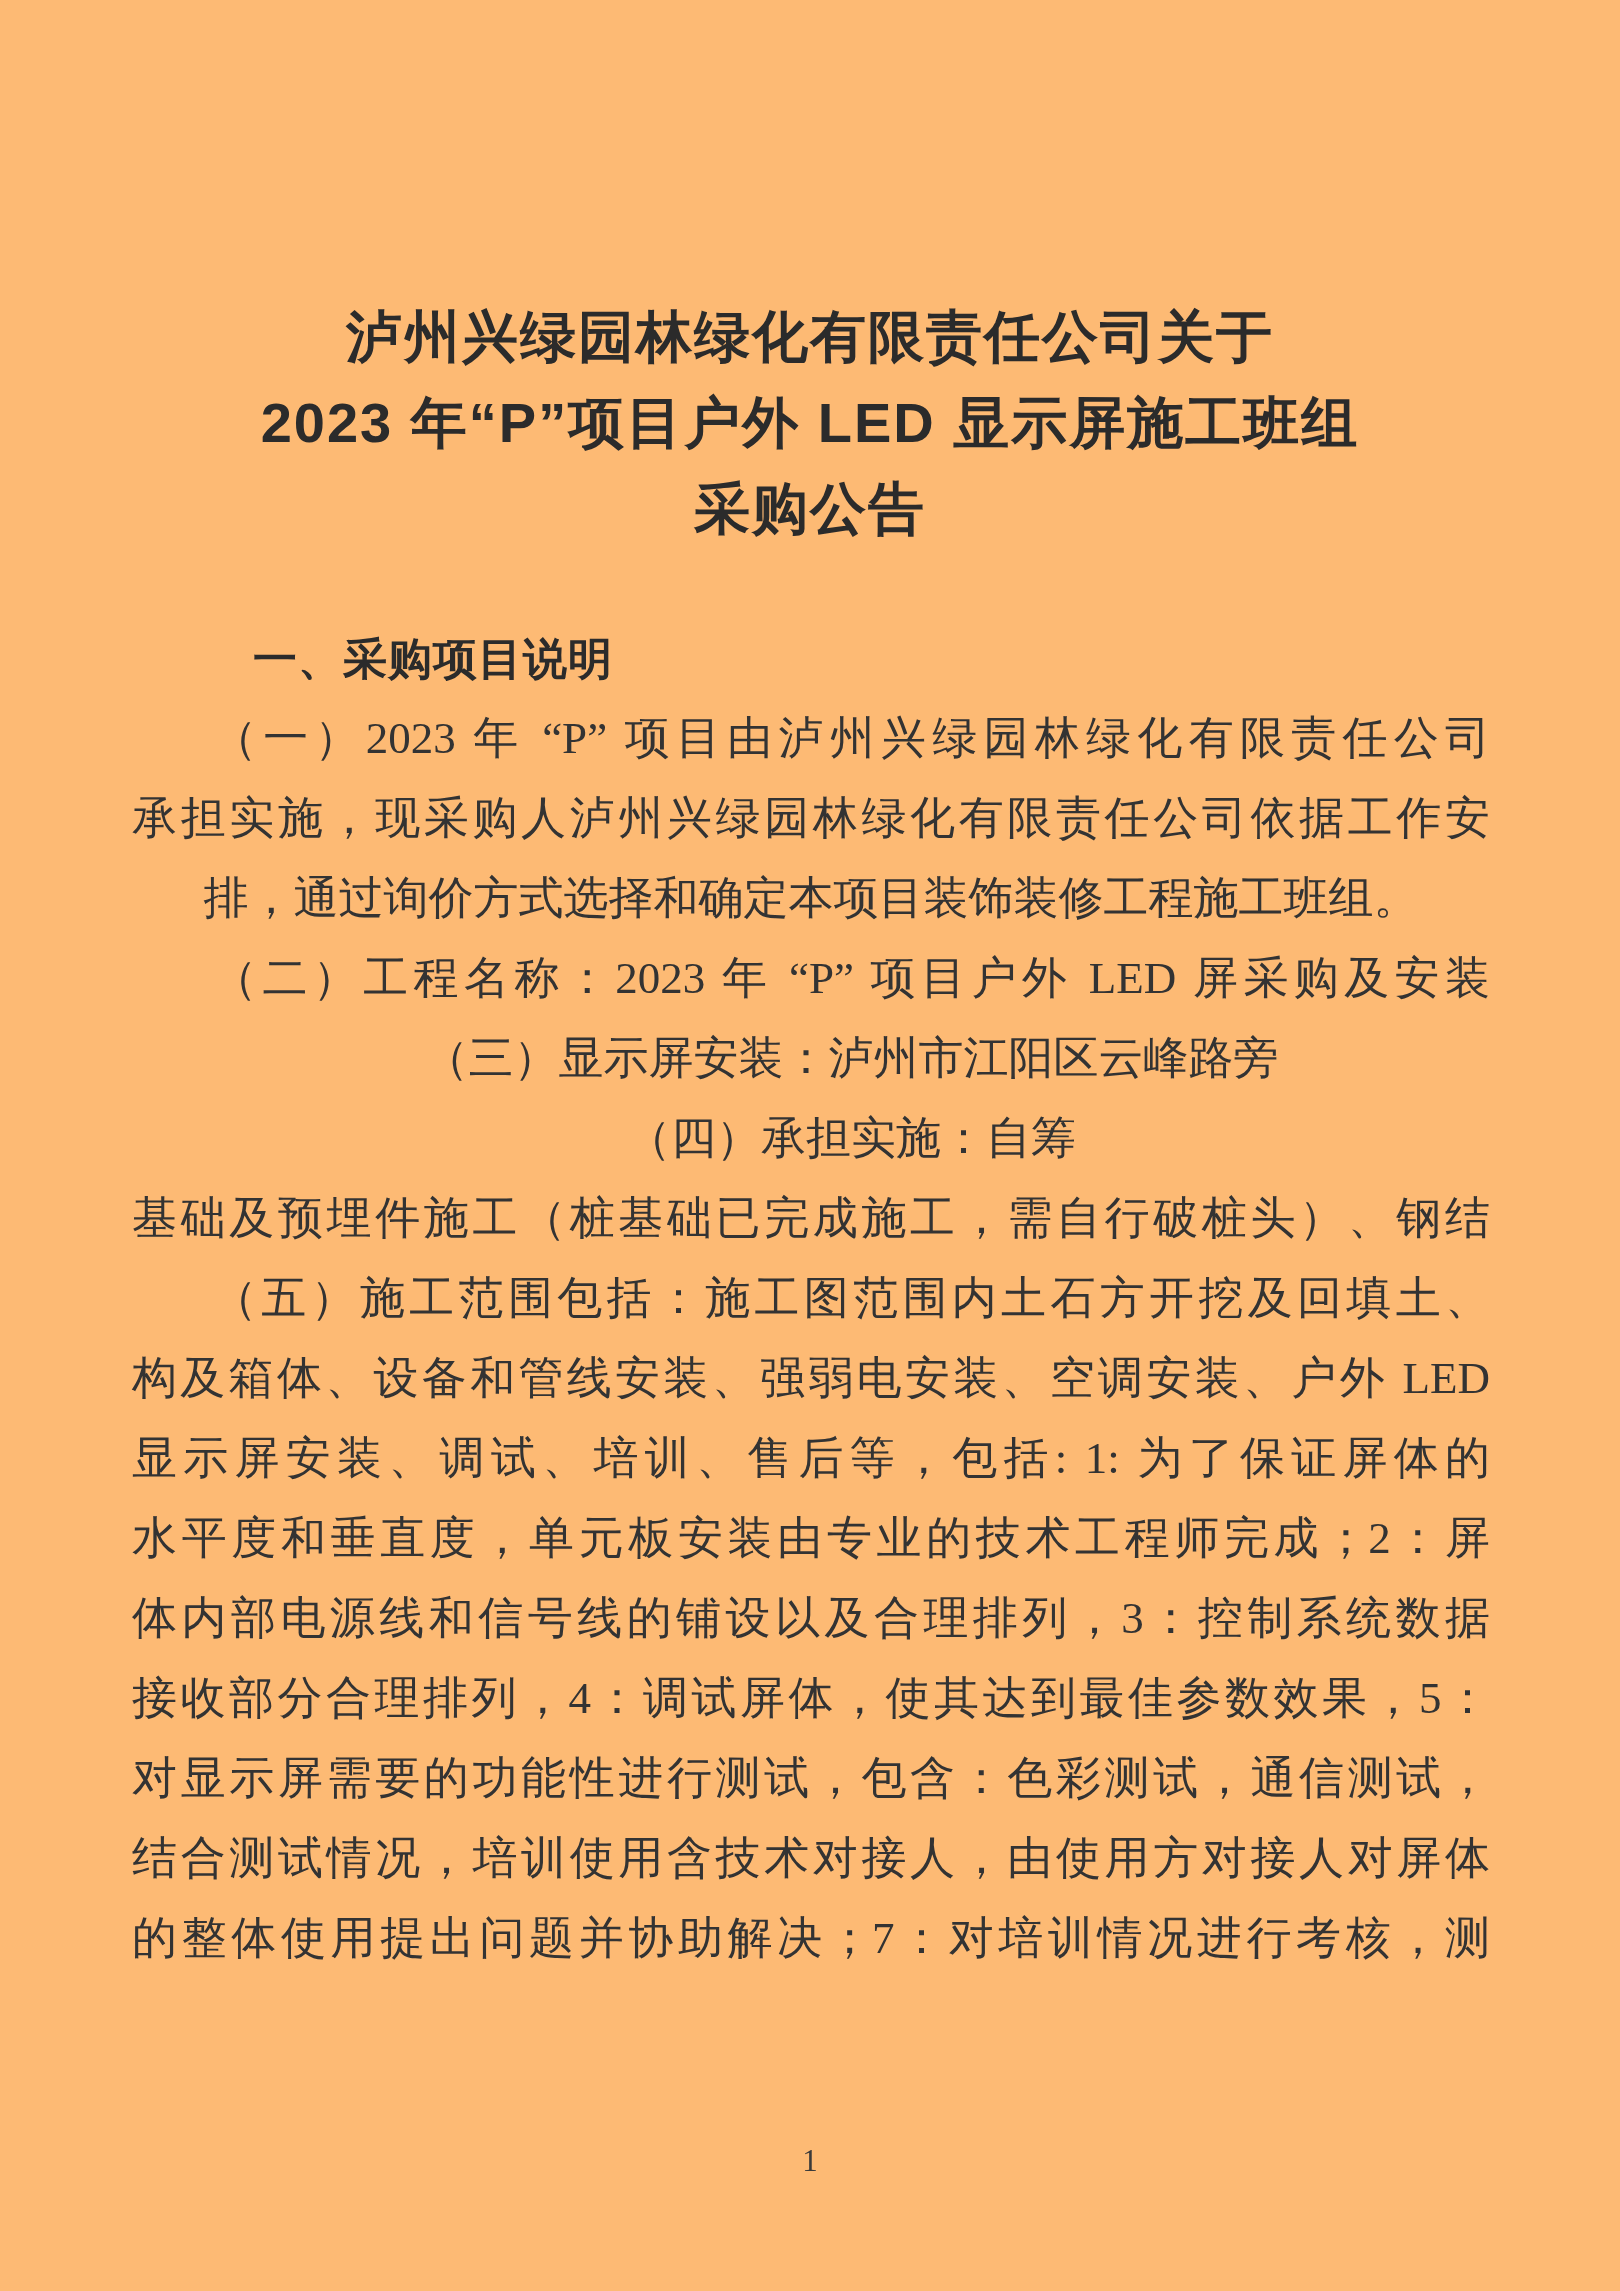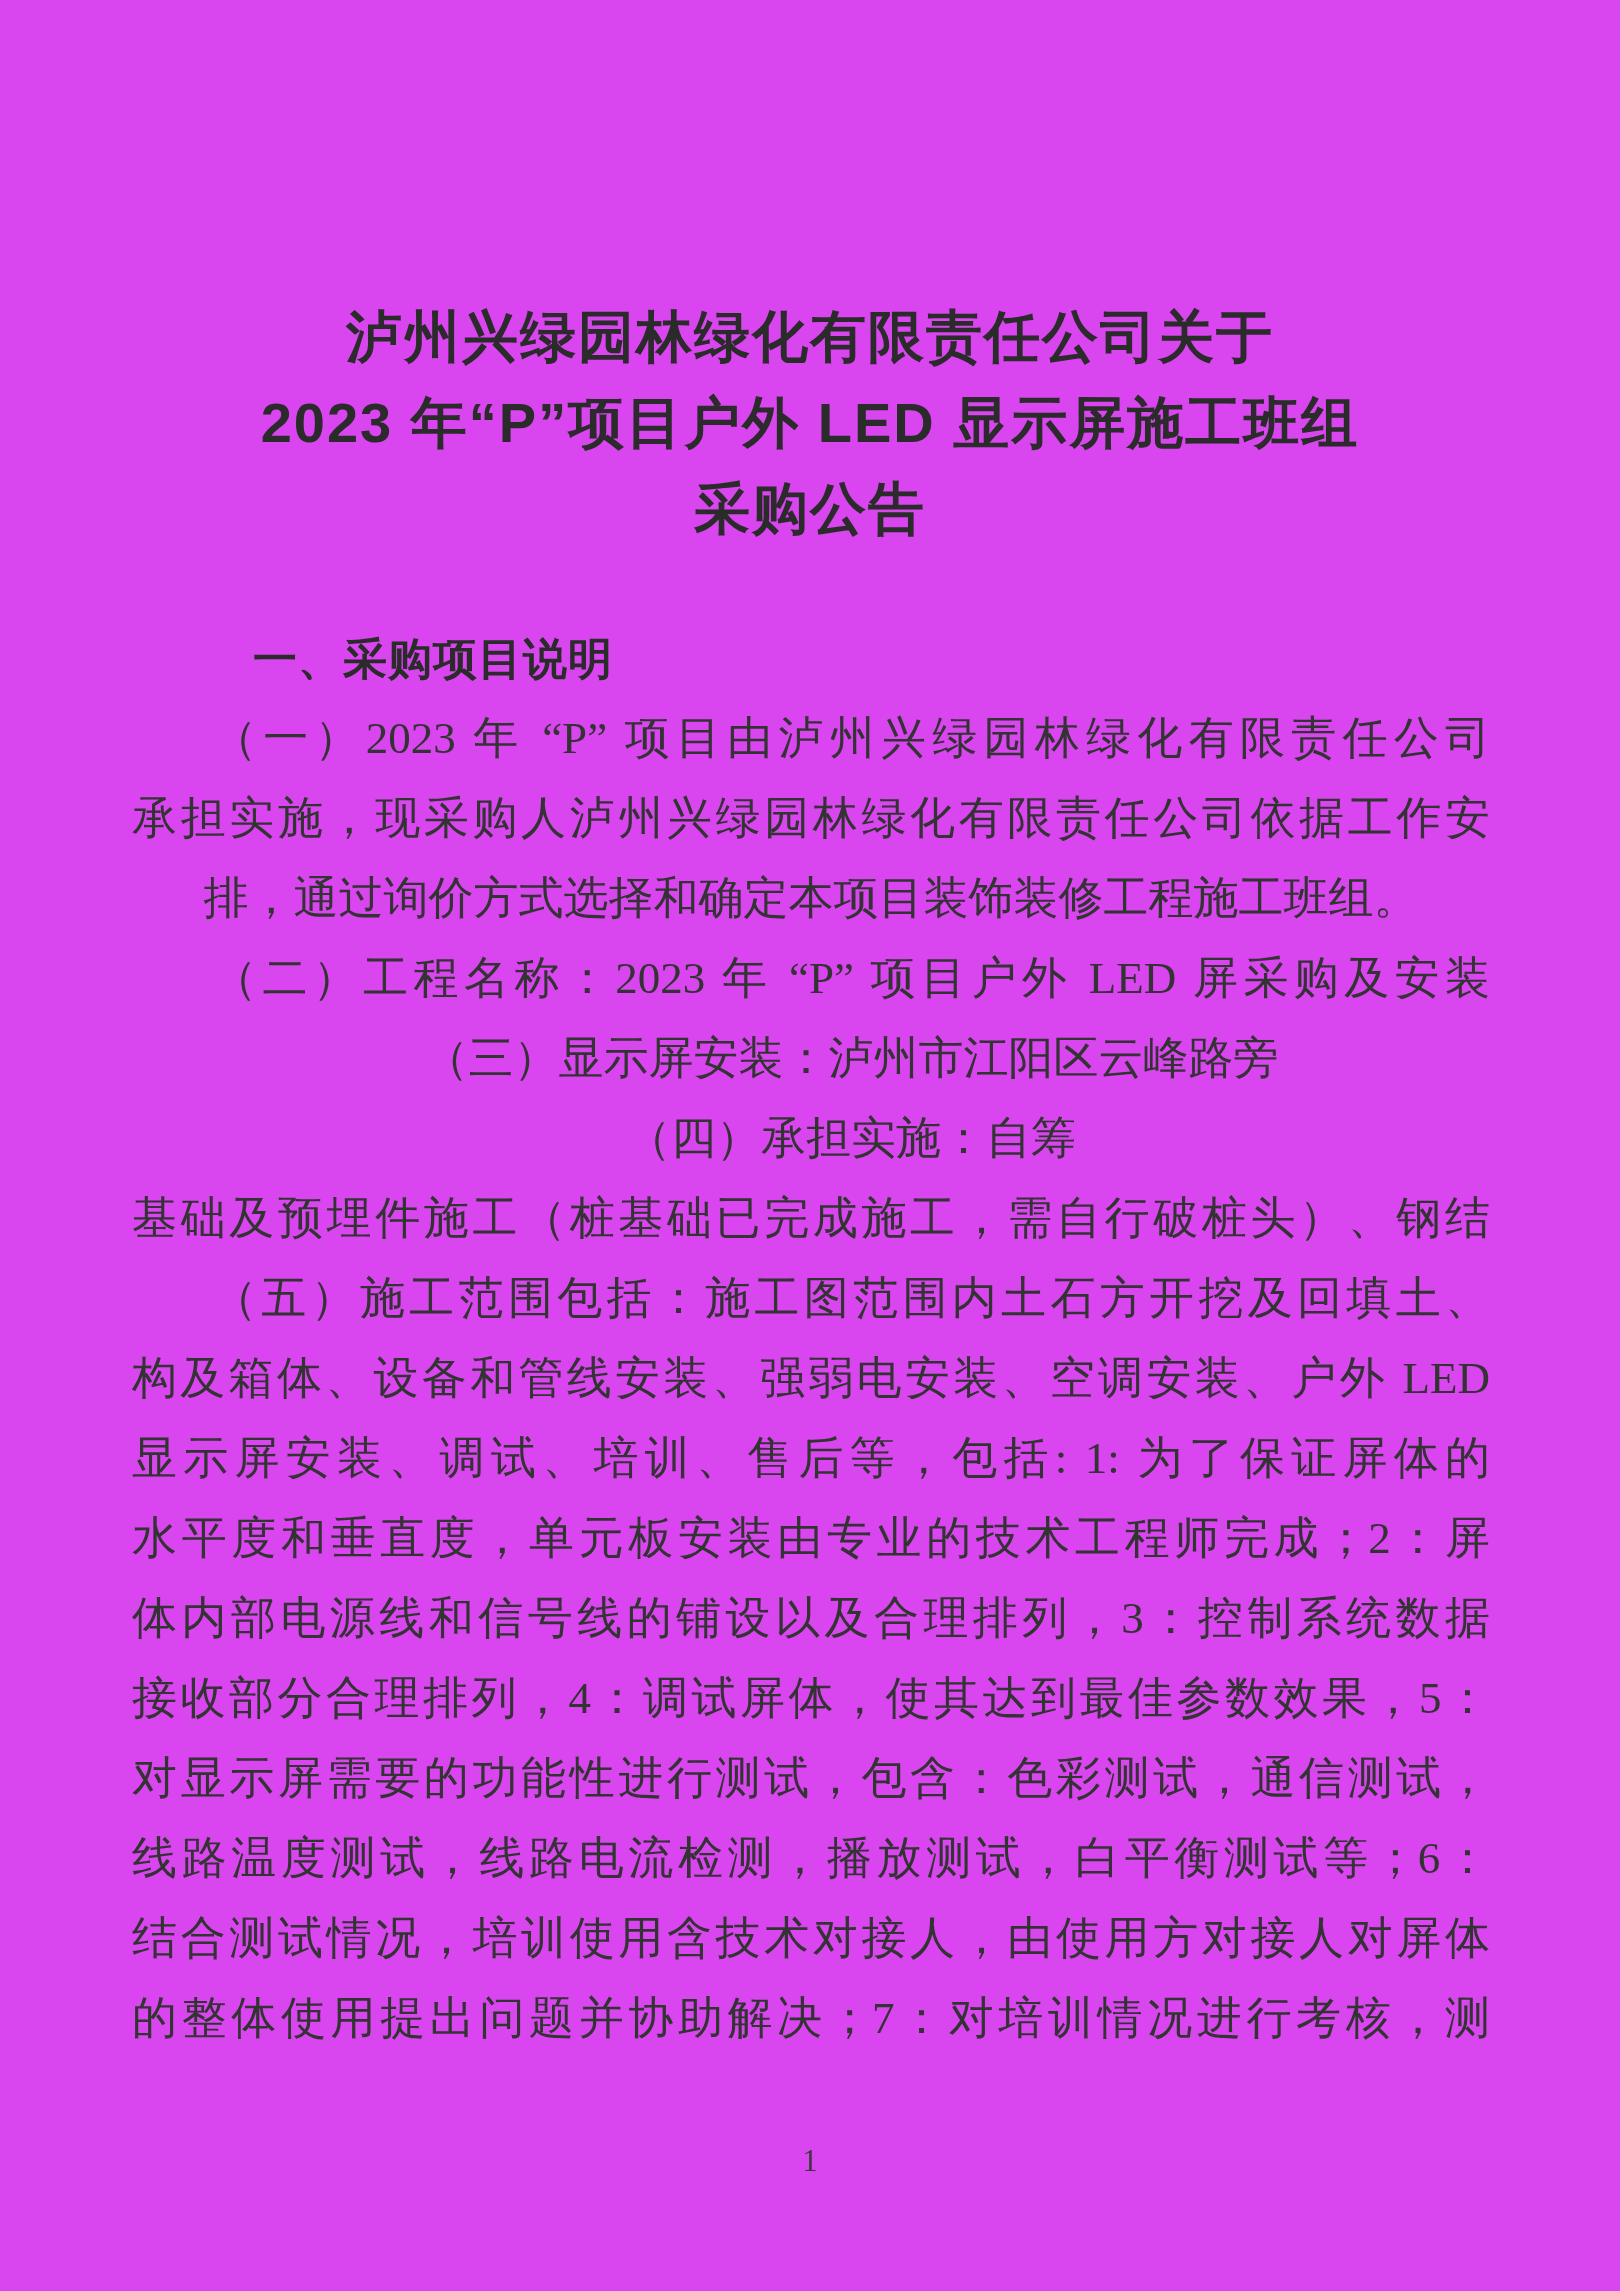--- a/index.html
+++ b/index.html
@@ -5,21 +5,21 @@
   html, body {
     margin: 0;
     padding: 0;
     background: #e8e8e8;
   }
   .page {
     position: relative;
     width: 1620px;
     height: 2292px;
     margin: 0 auto;
-    background: #d946ef;
+    background: #fdba74;
     color: #2e2e2e;
     overflow: hidden;
   }
   
   .title-block {
     position: absolute;
     top: 294px;
     left: 0;
     right: 0;
     text-align: center;
@@ -100,21 +100,20 @@
       <div class="body-line indent">（三）显示屏安装：泸州市江阳区云峰路旁</div>
       <div class="body-line indent">（四）承担实施：自筹</div>
       <div class="body-line justify">基础及预埋件施工（桩基础已完成施工，需自行破桩头）、钢结</div>
       <div class="body-line indent justify">（五）施工范围包括：施工图范围内土石方开挖及回填土、</div>
       <div class="body-line justify">构及箱体、设备和管线安装、强弱电安装、空调安装、户外 LED</div>
       <div class="body-line justify">显示屏安装、调试、培训、售后等，包括: 1: 为了保证屏体的</div>
       <div class="body-line justify">水平度和垂直度，单元板安装由专业的技术工程师完成；2：屏</div>
       <div class="body-line justify">体内部电源线和信号线的铺设以及合理排列，3：控制系统数据</div>
       <div class="body-line justify">接收部分合理排列，4：调试屏体，使其达到最佳参数效果，5：</div>
       <div class="body-line justify">对显示屏需要的功能性进行测试，包含：色彩测试，通信测试，</div>
-      <div class="body-line justify">线路温度测试，线路电流检测，播放测试，白平衡测试等；6：</div>
       <div class="body-line justify">结合测试情况，培训使用含技术对接人，由使用方对接人对屏体</div>
       <div class="body-line justify">的整体使用提出问题并协助解决；7：对培训情况进行考核，测</div>
     </div>
 
   <div class="page-number">1</div>
 
 </div>
 
 
 </body></html>

